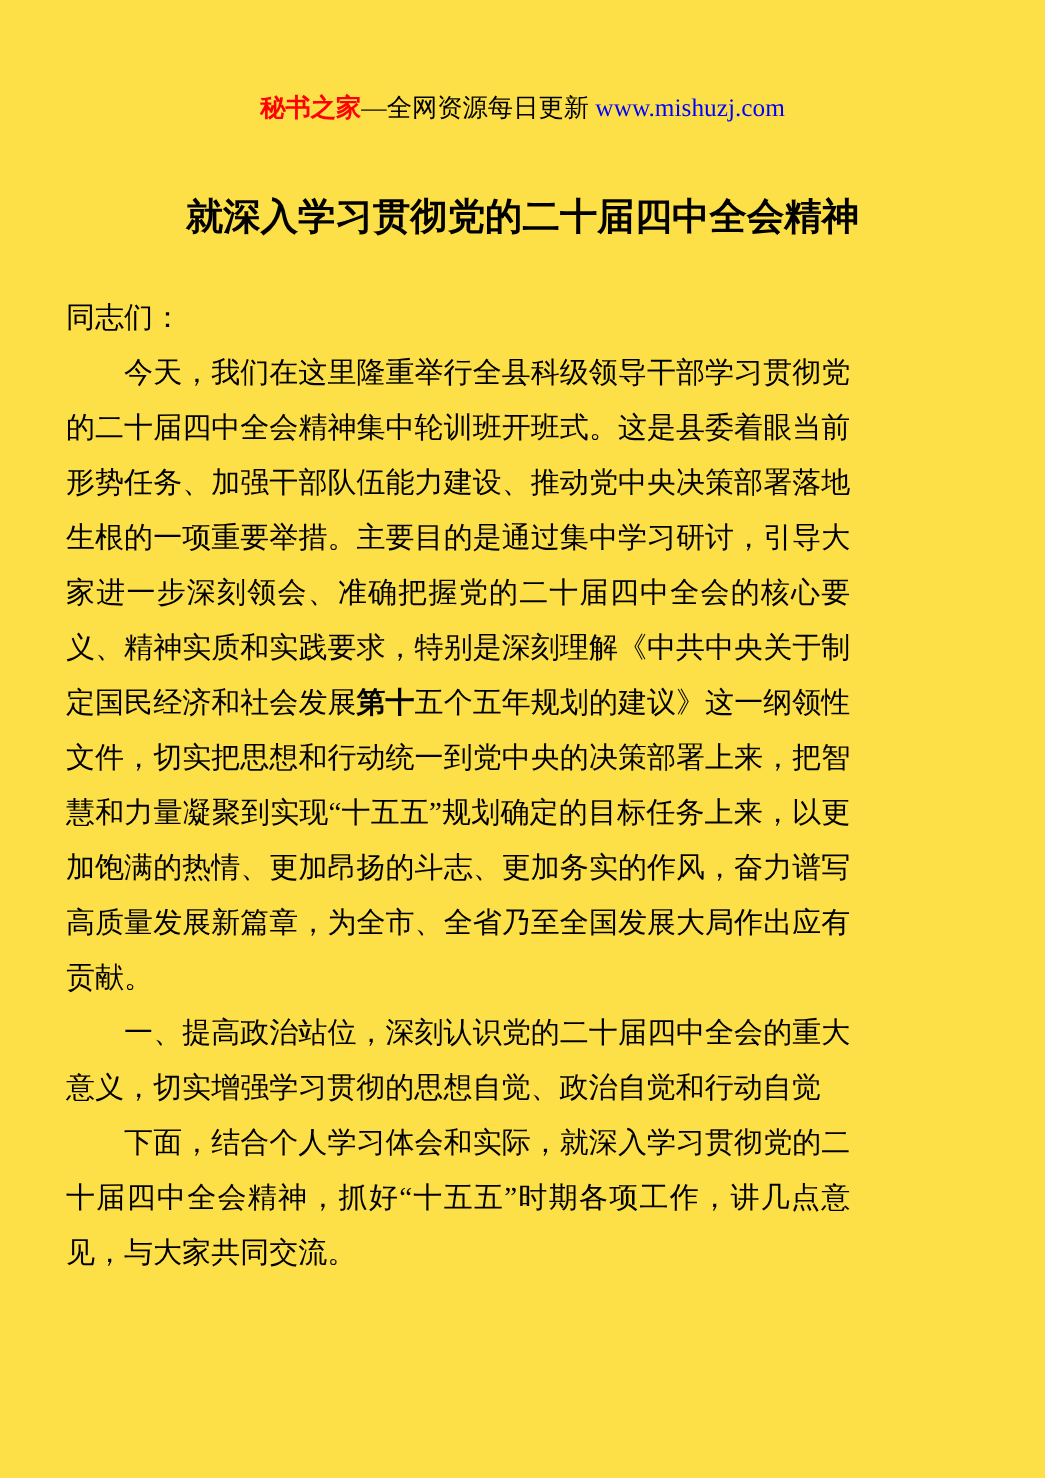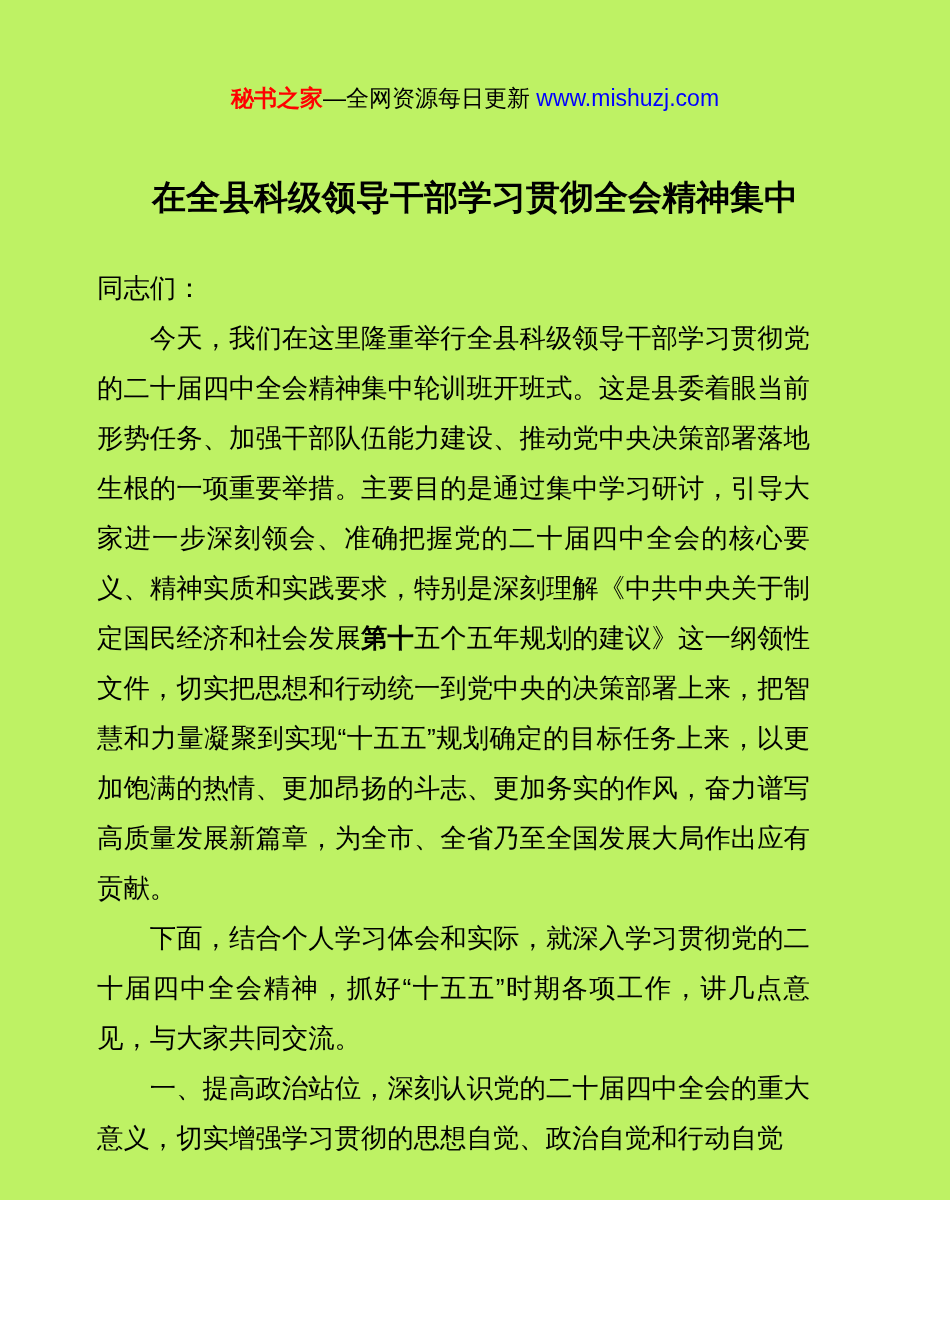--- a/index.html
+++ b/index.html
@@ -1,66 +1,66 @@
 <!DOCTYPE html>
 <html><head>
 <meta charset="utf-8">
 <style>
   html, body { margin: 0; padding: 0; background: #ffffff; }
   .page {
     position: relative;
     width: 950px;
-    height: 1200px;
+    height: 1344px;
     margin: 0 auto;
-    background: #bef264;
-    font-family: Liberation Sans, sans-serif;
+    background: #fde047;
+    font-family: Liberation Serif, serif;
     color: #000000;
     overflow: hidden;
   }
   .doc-header {
     padding-top: 84px;
     text-align: center;
     font-size: 23px;
     line-height: 28px;
     white-space: nowrap;
   }
   .doc-header .brand { font-weight: bold; }
   .doc-header .url { text-decoration: none; }
   .doc-title {
     margin: 54px 60px 0 60px;
     text-align: center;
     font-size: 34px;
     font-weight: bold;
     line-height: 63px;
   }
   .doc-body {
-    margin: 34px 114px 0 97px;
+    margin: 34px 114px 0 60px;
     width: 713px;
     font-size: 26.4px;
     line-height: 50px;
     text-align: justify;
     text-align-last: left;
   }
   .doc-body p { margin: 0; padding: 0; text-indent: 2em; }
   .doc-body p.no-indent { text-indent: 0; }
   .bold-run { font-weight: bold; }
 </style>
 </head>
 <body>
 
 <div class="page">
 
   <div class="doc-header">
     <span class="brand" style="color: rgb(255, 0, 0);">秘书之家</span><span>—全网资源每日更新 </span><span class="url" style="color: rgb(0, 0, 255);">www.mishuzj.com</span>
   </div>
 
   <div class="doc-title">
-    <div>在全县科级领导干部学习贯彻全会精神集中</div>
+    <div>就深入学习贯彻党的二十届四中全会精神</div>
   </div>
 
   <div class="doc-body">
     <p class="no-indent">同志们：</p>
     <p><span>今天，我们在这里隆重举行全县科级领导干部学习贯彻党的二十届四中全会精神集中轮训班开班式。这是县委着眼当前形势任务、加强干部队伍能力建设、推动党中央决策部署落地生根的一项重要举措。主要目的是通过集中学习研讨，引导大家进一步深刻领会、准确把握党的二十届四中全会的核心要义、精神实质和实践要求，特别是深刻理解《中共中央关于制定国民经济和社会发展</span><span class="bold-run">第十</span><span>五个五年规划的建议》这一纲领性文件，切实把思想和行动统一到党中央的决策部署上来，把智慧和力量凝聚到实现“十五五”规划确定的目标任务上来，以更加饱满的热情、更加昂扬的斗志、更加务实的作风，奋力谱写高质量发展新篇章，为全市、全省乃至全国发展大局作出应有贡献。</span></p>
+    <p>一、提高政治站位，深刻认识党的二十届四中全会的重大意义，切实增强学习贯彻的思想自觉、政治自觉和行动自觉</p>
     <p>下面，结合个人学习体会和实际，就深入学习贯彻党的二十届四中全会精神，抓好“十五五”时期各项工作，讲几点意见，与大家共同交流。</p>
-    <p>一、提高政治站位，深刻认识党的二十届四中全会的重大意义，切实增强学习贯彻的思想自觉、政治自觉和行动自觉</p>
   </div>
 
 </div>
 
 </body></html>

